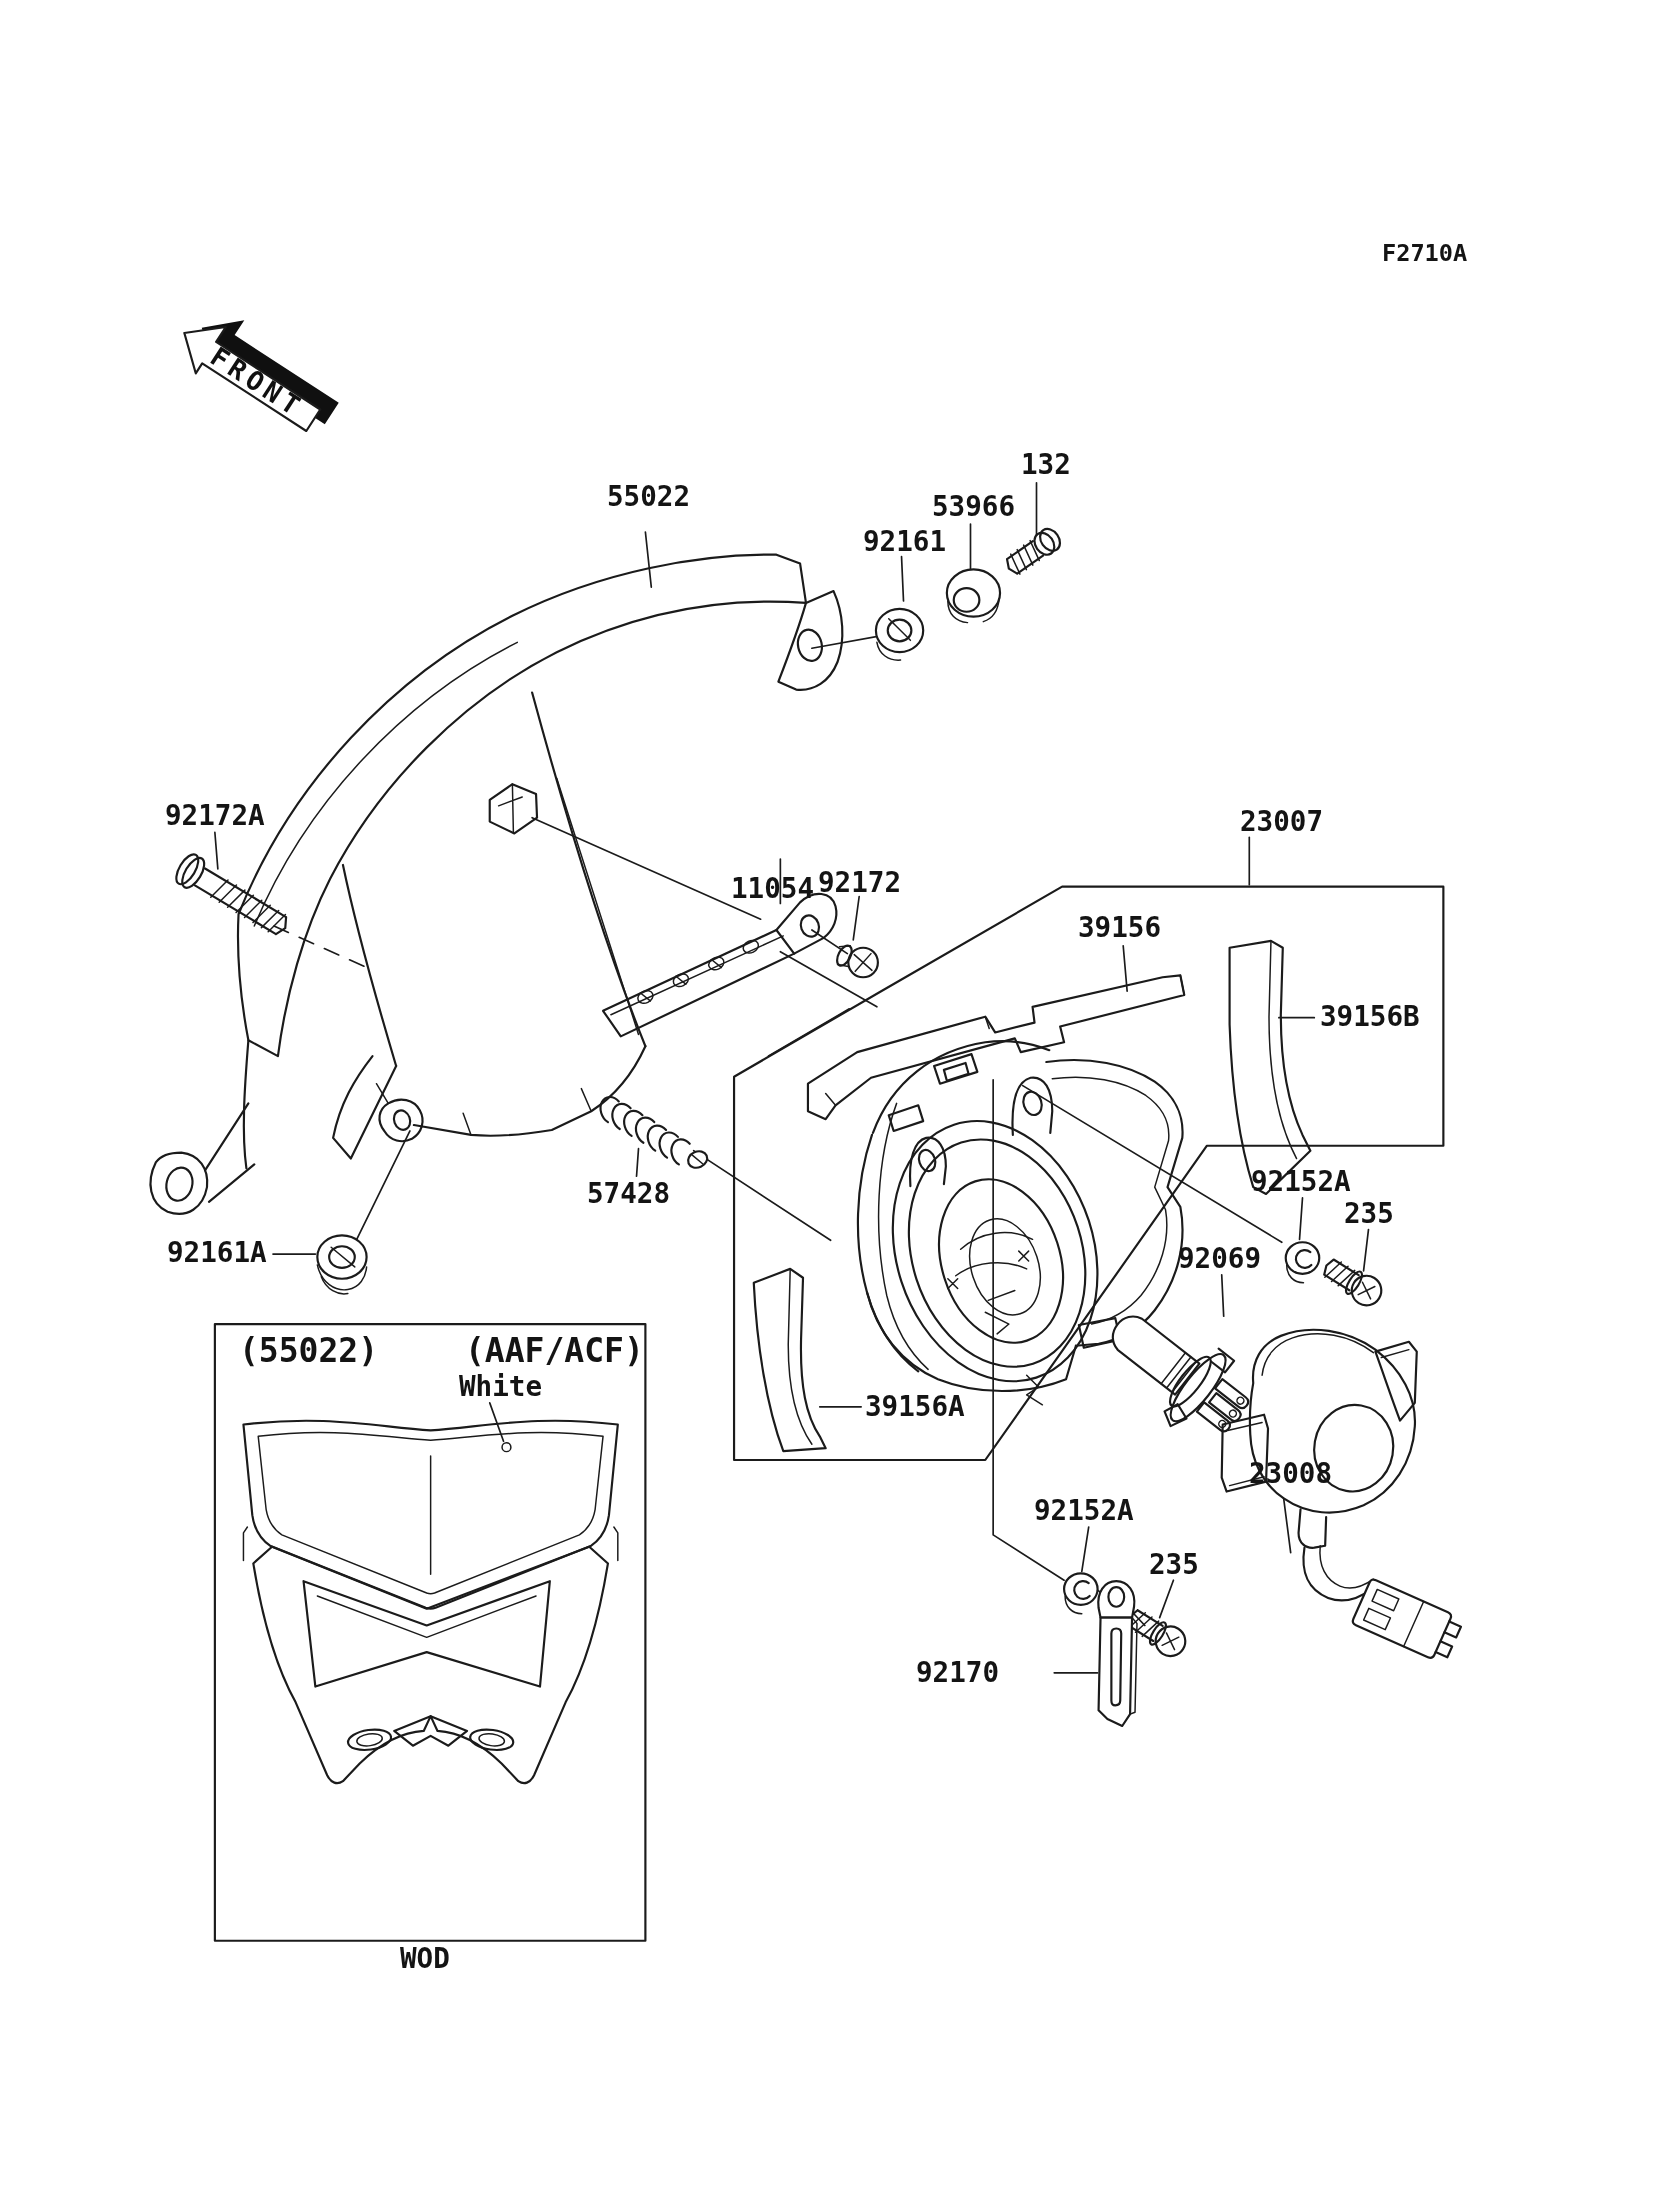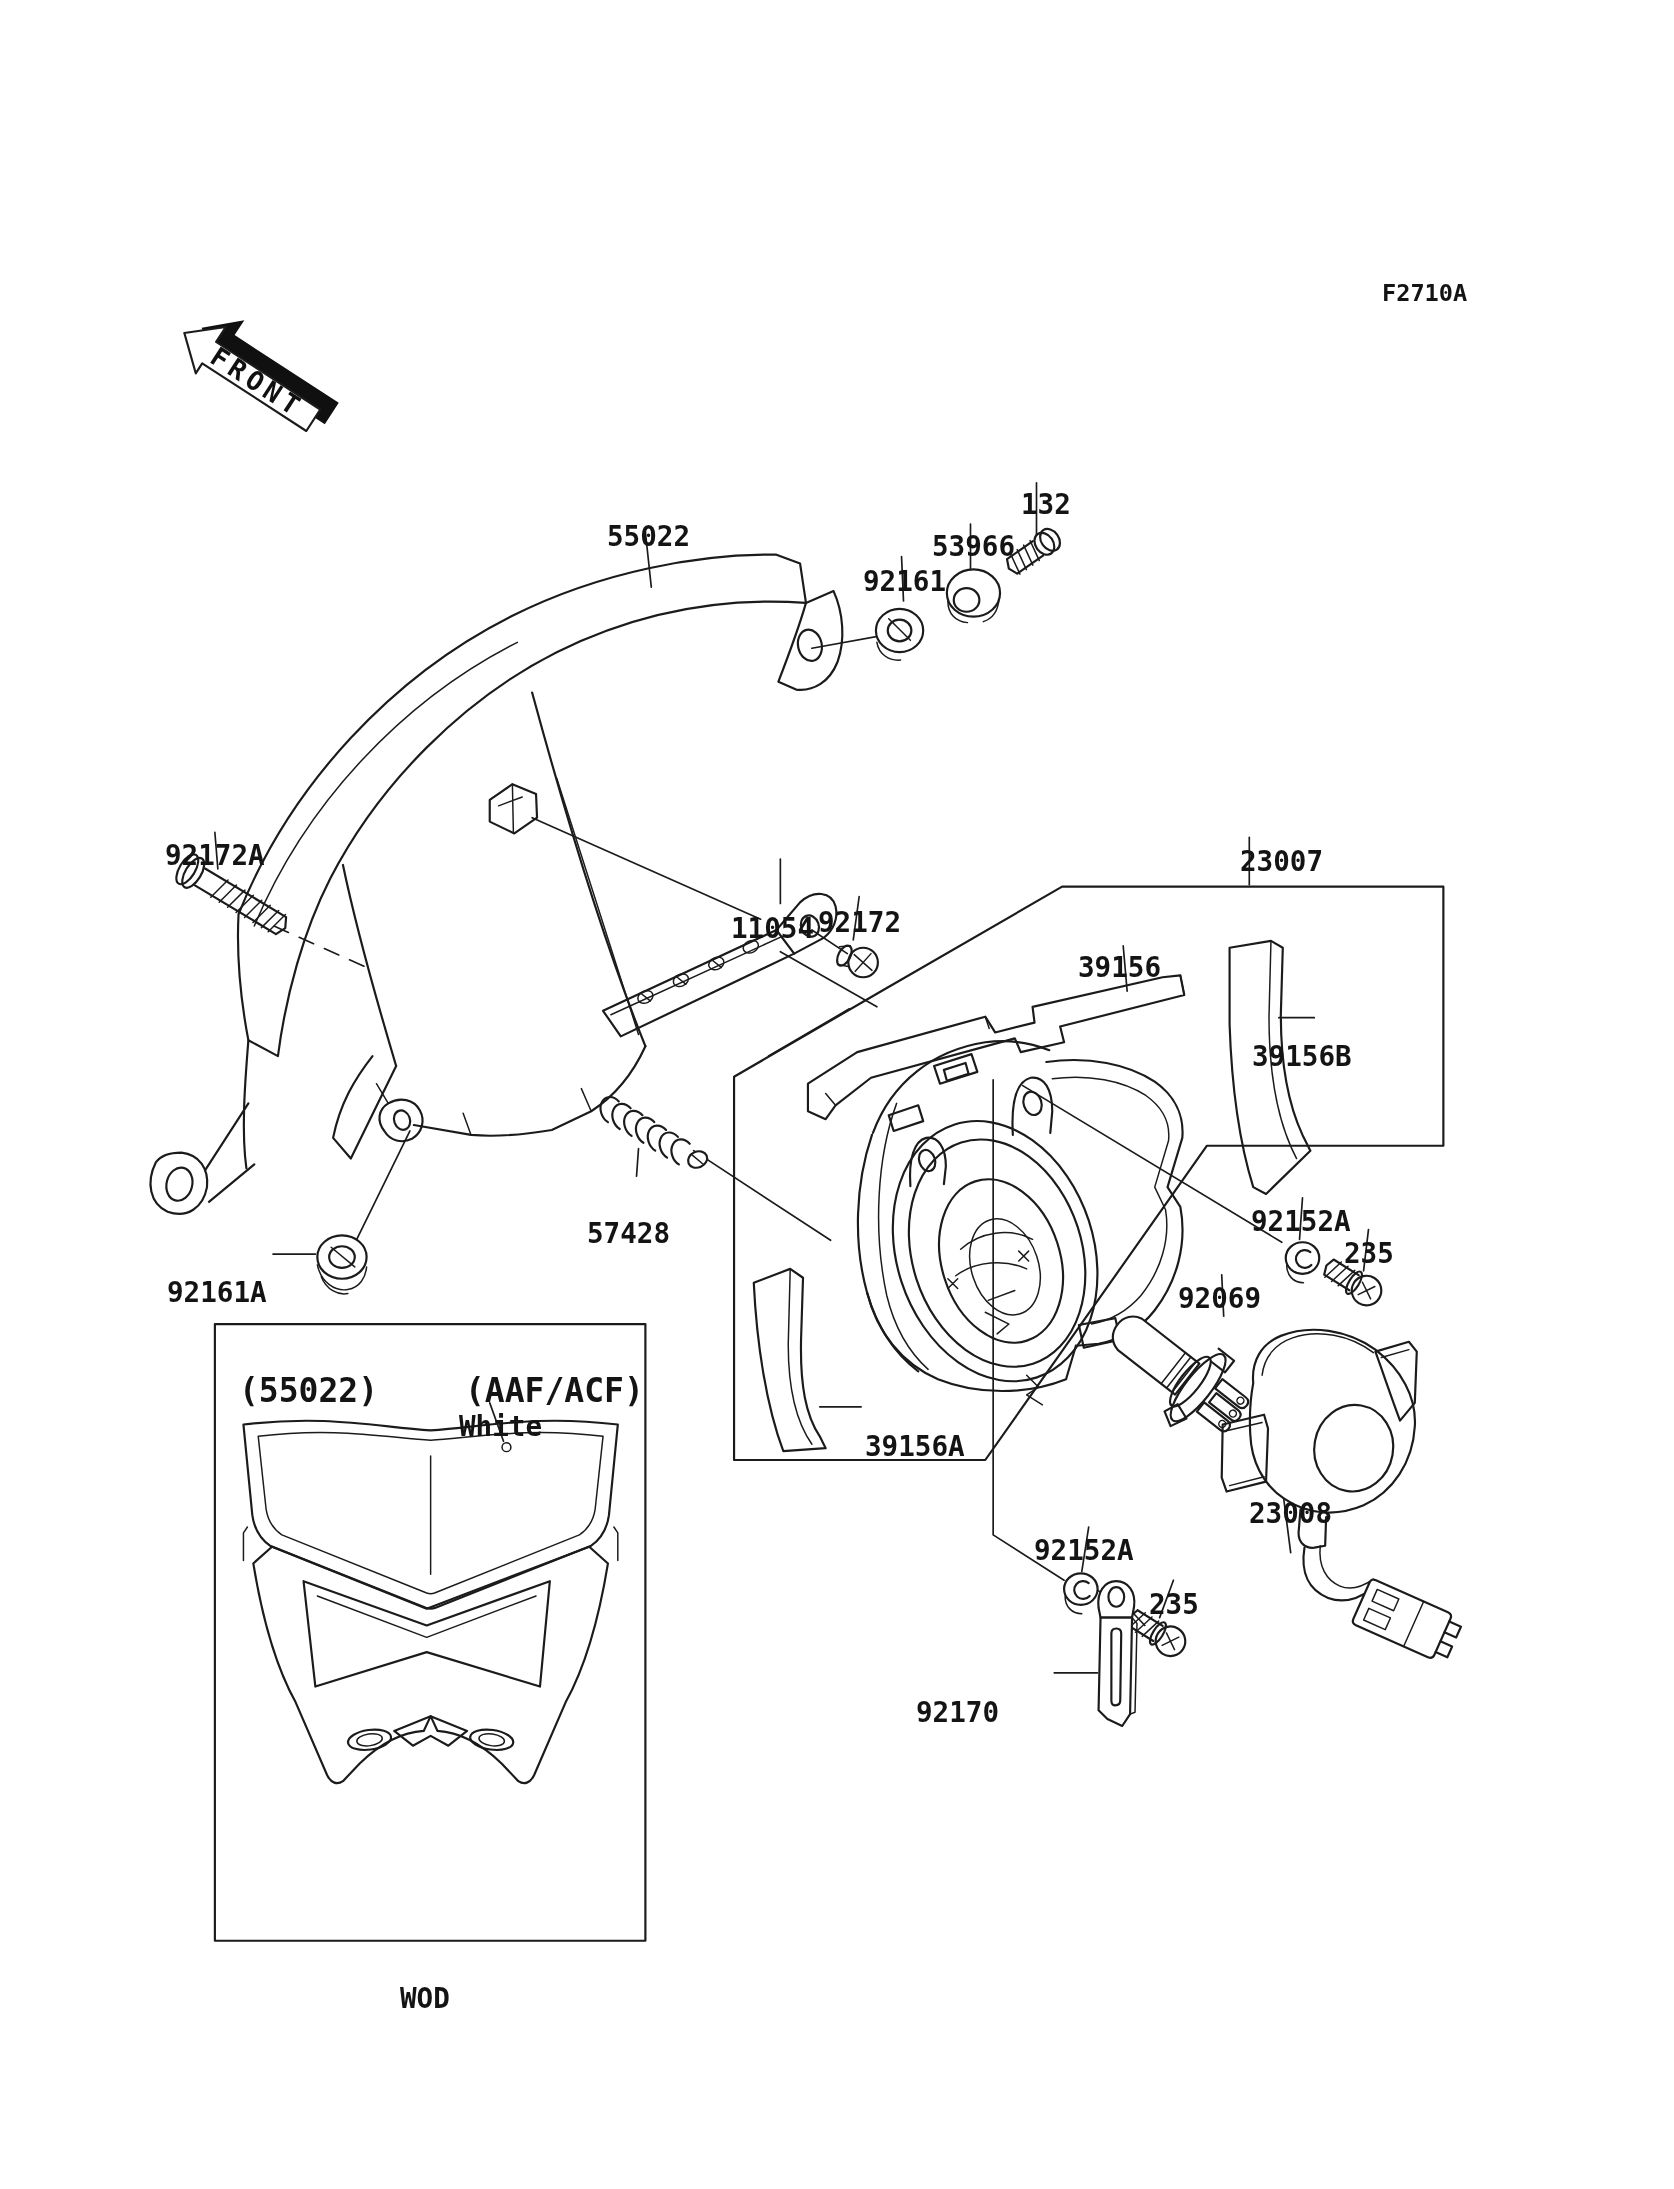--- a/index.html
+++ b/index.html
@@ -4,21 +4,21 @@
 <style>
   html,body{margin:0;padding:0;background:#e8e8e8;}
   #stage{
     position:relative;width:1675px;height:2190px;margin:0 auto;
     background:#ffffff;overflow:hidden;
     font-family:"DejaVu Sans Mono", "Liberation Mono", monospace;
   }
   svg{position:absolute;left:0;top:0;}
   .plabel{
     position:absolute;color:#141414;font-weight:bold;font-size:27.6px;
-    line-height:1;white-space:nowrap;letter-spacing:0px;margin-top:40px;
+    line-height:1;white-space:nowrap;letter-spacing:0px;
   }
   .plabel.small{font-size:23.6px;}
   .plabel.inset{font-size:33px;}
   #stage .art{stroke:#1b1b1b;fill:none;stroke-width:2.2;stroke-linecap:round;stroke-linejoin:round;}
   #stage .lead{stroke:#1b1b1b;fill:none;stroke-width:1.7;stroke-linecap:round;}
   #stage .thin{stroke-width:1.5;}
   #stage .wfill{fill:#ffffff;}
   #stage .bfill{fill:#101010;stroke:none;}
   .front-text{font-family:"DejaVu Sans Mono","Liberation Mono",monospace;font-weight:bold;font-size:27px;fill:#101010;letter-spacing:5px;}
 </style>
@@ -301,21 +301,21 @@
 
   <div class="plabel" style="left:607px;top:483px">55022</div>
   <div class="plabel" style="left:863px;top:528px">92161</div>
   <div class="plabel" style="left:932px;top:493px">53966</div>
   <div class="plabel" style="left:1021px;top:451px">132</div>
   <div class="plabel" style="left:165px;top:802px">92172A</div>
   <div class="plabel" style="left:731px;top:875px">11054</div>
   <div class="plabel" style="left:818px;top:869px">92172</div>
   <div class="plabel" style="left:1240px;top:808px">23007</div>
   <div class="plabel" style="left:1078px;top:914px">39156</div>
-  <div class="plabel" style="left:1252px;top:1003px">39156B</div>
+  <div class="plabel" style="left:1320px;top:1003px">39156B</div>
   <div class="plabel" style="left:587px;top:1180px">57428</div>
   <div class="plabel" style="left:167px;top:1239px">92161A</div>
   <div class="plabel" style="left:865px;top:1393px">39156A</div>
   <div class="plabel" style="left:1251px;top:1168px">92152A</div>
   <div class="plabel" style="left:1344px;top:1200px">235</div>
   <div class="plabel" style="left:1178px;top:1245px">92069</div>
   <div class="plabel" style="left:1034px;top:1497px">92152A</div>
   <div class="plabel" style="left:1149px;top:1551px">235</div>
   <div class="plabel" style="left:916px;top:1659px">92170</div>
   <div class="plabel" style="left:1249px;top:1460px">23008</div>

